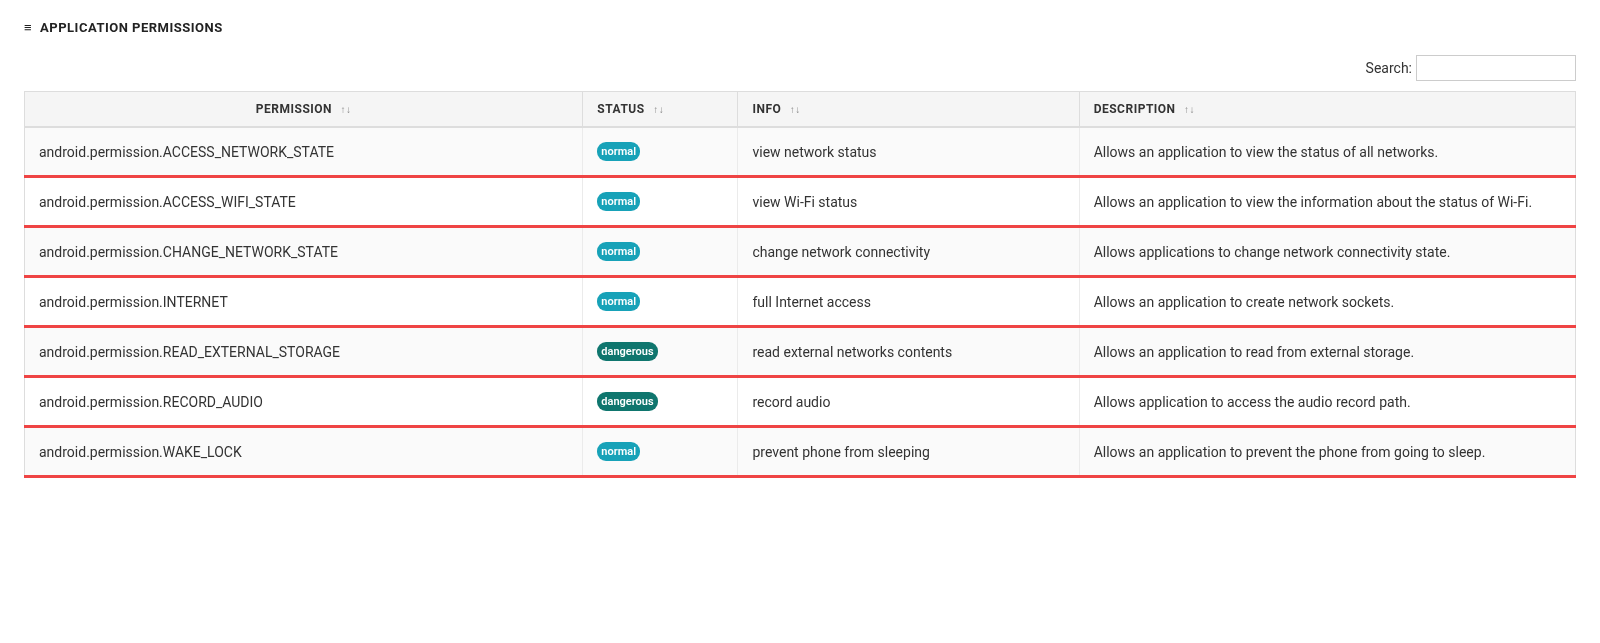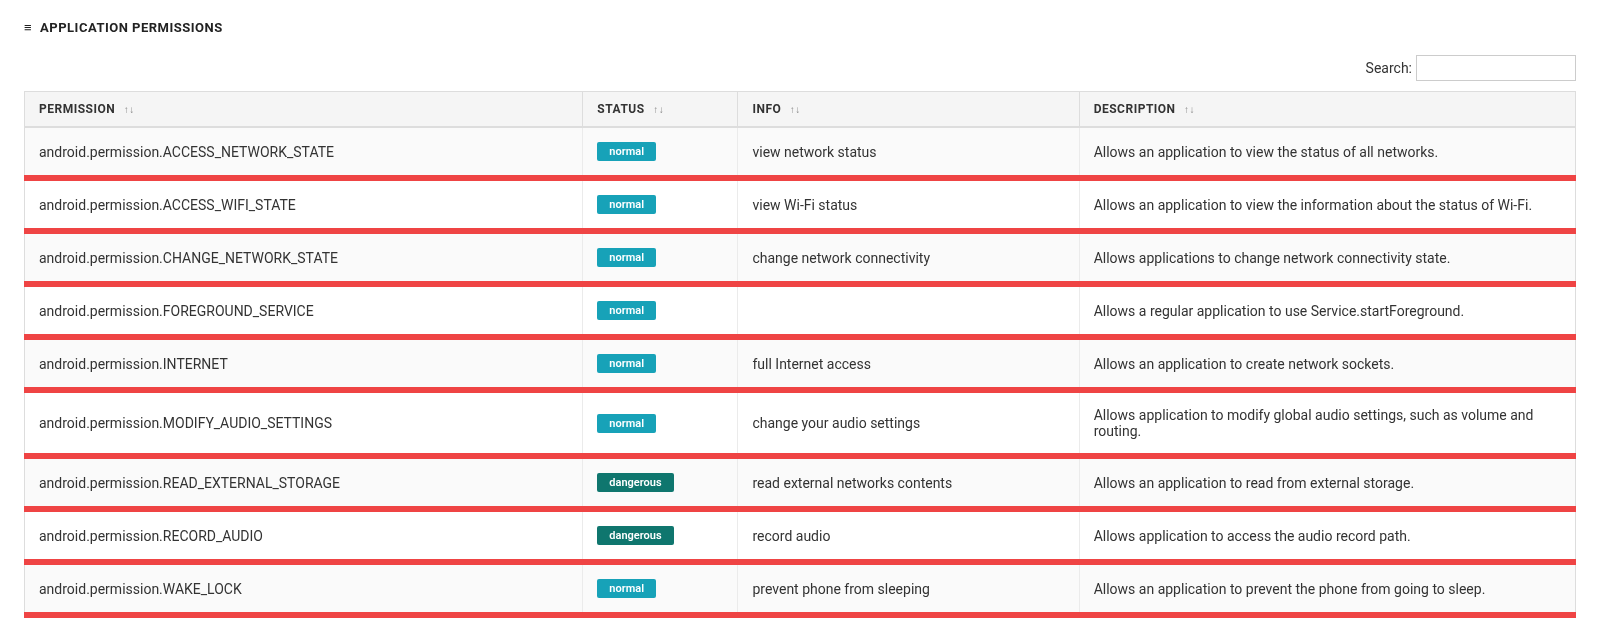--- a/index.html
+++ b/index.html
@@ -63,53 +63,53 @@
       border-right: none;
       margin-left: 46px;
     }
     .sort-icon {
       display: inline-block;
       margin-left: 5px;
       font-size: 10px;
       color: #888;
     }
     tbody tr {
-      border-bottom: 6px solid #ef4444;
+      border-bottom: 3px solid #ef4444;
     }
     tbody tr:nth-child(odd) {
       background: #fafafa;
     }
     tbody tr:nth-child(even) {
       background: #fff;
     }
     tbody td {
       padding: 14px 14px;
       vertical-align: middle;
       border-right: 1px solid #ebebeb;
       font-size: 14px;
     }
     tbody td:last-child {
       border-right: none;
     }
     .badge {
       display: inline-block;
-      padding: 3px 12px;
-      border-radius: 2px;
+      padding: 3px 4px;
+      border-radius: 9px;
       font-size: 11px;
       font-weight: 600;
       color: #fff;
       text-transform: lowercase;
     }
     .badge-normal {
       background-color: #17a2b8;
     }
     .badge-dangerous {
       background-color: #0f766e;
     }
-    .col-permission { width: 36%; }
+    .col-permission { width: 36%; text-align: center; }
     .col-status { width: 10%; }
     .col-info { width: 22%; }
     .col-description { width: 32%; }
   </style>
 </head>
 <body>
 
 <div class="page-container">
   <div class="page-title">
     <span>≡</span>
@@ -155,36 +155,24 @@
           <td>view Wi-Fi status</td>
           <td>Allows an application to view the information about the status of Wi-Fi.</td>
         </tr>
         <tr>
           <td>android.permission.CHANGE_NETWORK_STATE</td>
           <td><span class="badge badge-normal">normal</span></td>
           <td>change network connectivity</td>
           <td>Allows applications to change network connectivity state.</td>
         </tr>
         <tr>
-          <td>android.permission.FOREGROUND_SERVICE</td>
-          <td><span class="badge badge-normal">normal</span></td>
-          <td></td>
-          <td>Allows a regular application to use Service.startForeground.</td>
-        </tr>
-        <tr>
           <td>android.permission.INTERNET</td>
           <td><span class="badge badge-normal">normal</span></td>
           <td>full Internet access</td>
           <td>Allows an application to create network sockets.</td>
-        </tr>
-        <tr>
-          <td>android.permission.MODIFY_AUDIO_SETTINGS</td>
-          <td><span class="badge badge-normal">normal</span></td>
-          <td>change your audio settings</td>
-          <td>Allows application to modify global audio settings, such as volume and routing.</td>
         </tr>
         <tr>
           <td>android.permission.READ_EXTERNAL_STORAGE</td>
           <td><span class="badge badge-dangerous">dangerous</span></td>
           <td>read external networks contents</td>
           <td>Allows an application to read from external storage.</td>
         </tr>
         <tr>
           <td>android.permission.RECORD_AUDIO</td>
           <td><span class="badge badge-dangerous">dangerous</span></td>

